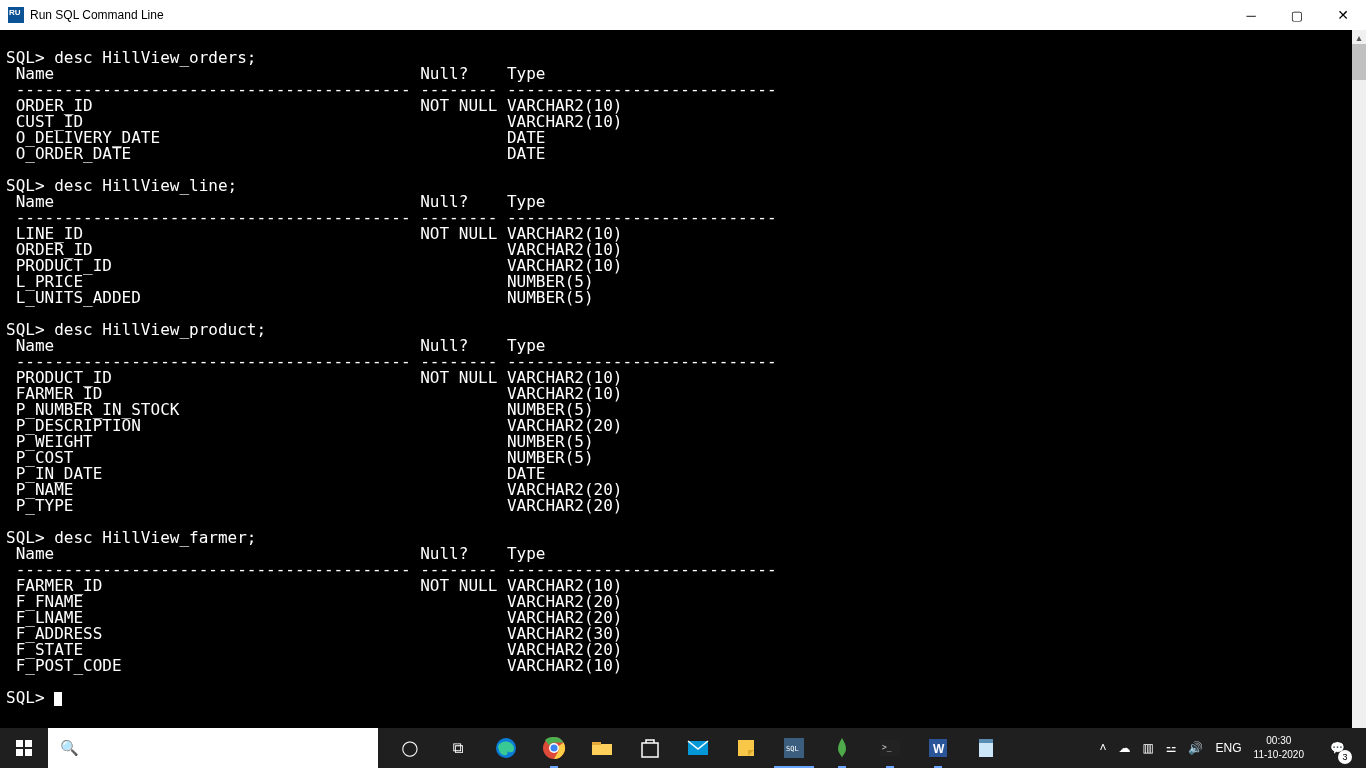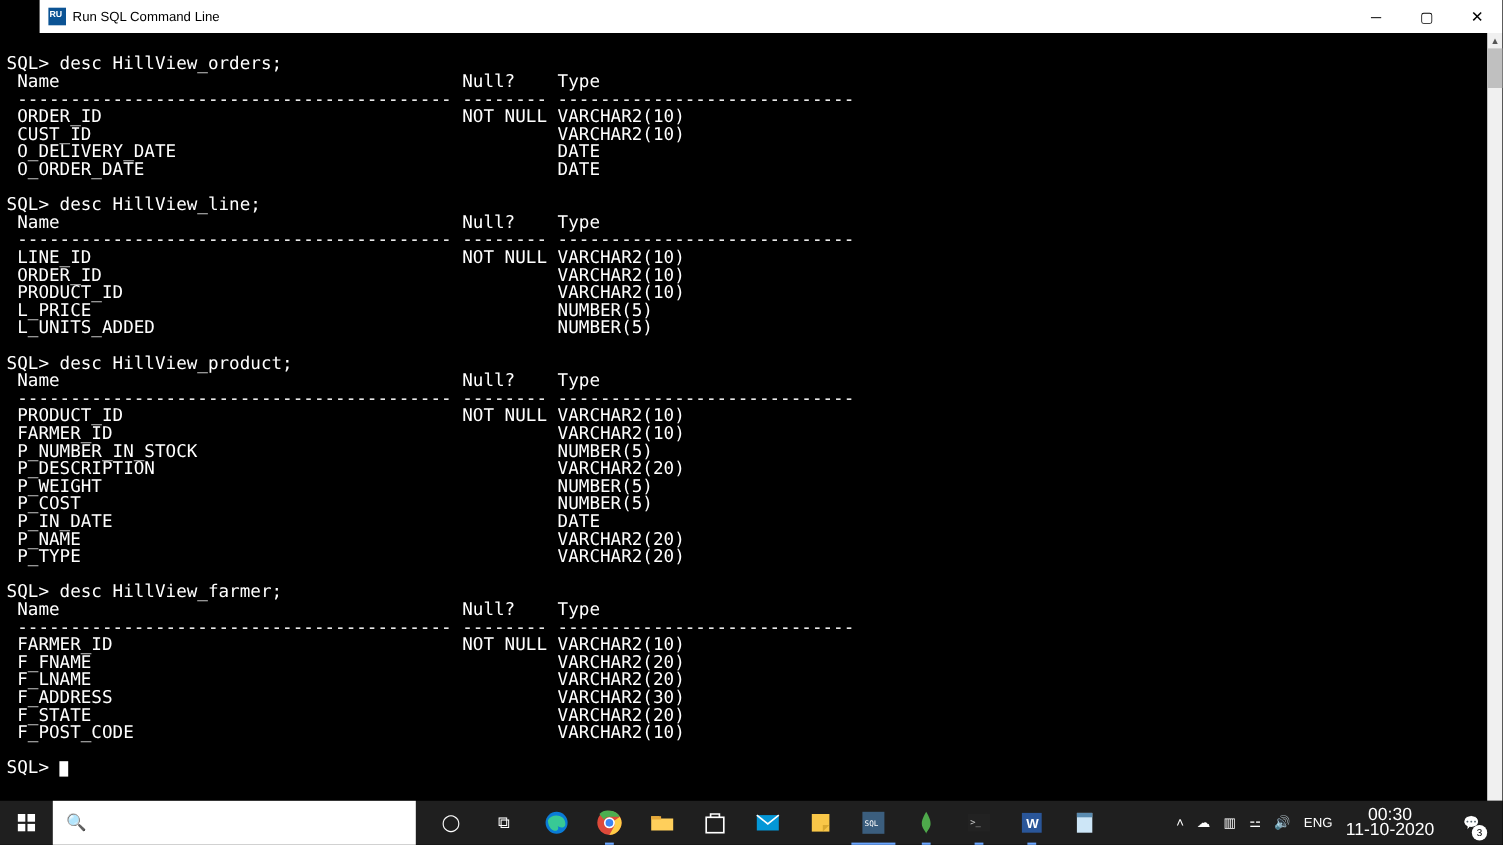--- a/index.html
+++ b/index.html
@@ -1,18 +1,18 @@
 <!DOCTYPE html>
 <html><head>
 <meta charset="utf-8">
 <style>
   * { margin:0; padding:0; box-sizing:border-box; }
   html,body { width:1366px; height:768px; font-family:"Segoe UI",Arial,sans-serif; overflow:hidden; background:#000;}
   
-  .titlebar { display:flex; align-items:center; height:30px; background:#fff; color:#000; font-size:12px;margin-left:36px; }
+  .titlebar { display:flex; align-items:center; height:30px; background:#fff; color:#000; font-size:12px; }
   .titlebar .icon { width:16px; height:16px; margin:0 6px 0 8px; background:#0b5394; display:inline-block; position:relative;}
   .titlebar .icon::after{content:"RU";position:absolute;top:1px;left:1px;font-size:8px;color:#fff;font-weight:bold;}
   .titlebar .title { flex:0 0 auto; }
   .titlebar .spacer { flex:1; }
   .titlebar .ctrl { width:46px; height:30px; display:flex; align-items:center; justify-content:center; font-size:13px; }
   .titlebar .ctrl.close { font-size:14px; }
   
   .terminal-wrap { position:relative; height:698px; background:#000; }
   .terminal { position:absolute; top:0; left:0; right:14px; bottom:0; padding:4px 16px 0 6px; color:#fff; font-family:"Consolas","Lucida Console",monospace; font-size:16px; line-height:16px; white-space:pre; overflow:hidden;}
   .terminal .cursor { display:inline-block; width:8px; height:14px; background:#fff; vertical-align:middle; animation:blink 1s steps(1) infinite;}
@@ -25,21 +25,21 @@
   .taskbar .start{width:48px;display:flex;align-items:center;justify-content:center;}
   .taskbar .start svg{width:16px;height:16px;}
   .taskbar .search{flex:0 0 330px;background:#fff;color:#777;display:flex;align-items:center;padding:0 12px;font-size:14px;gap:12px;}
   .taskbar .search .mag{color:#333;font-size:15px;}
   .taskbar .search input{border:0;outline:0;flex:1;font-size:14px;color:#333;font-style:italic;}
   .taskbar .apps{display:flex;align-items:center;padding-left:8px;}
   .taskbar .apps .app{width:48px;height:40px;display:flex;align-items:center;justify-content:center;position:relative;}
   .taskbar .apps .app.active::after{content:"";position:absolute;bottom:0;left:4px;right:4px;height:2px;background:#6aa6ff;}
   .taskbar .apps .app.running::after{content:"";position:absolute;bottom:0;left:20px;width:8px;height:2px;background:#6aa6ff;}
   .taskbar .sys{margin-left:auto;display:flex;align-items:center;gap:12px;padding-right:6px;}
-  .taskbar .clock{text-align:center;line-height:14px;font-size:16px;}
+  .taskbar .clock{text-align:center;line-height:14px;font-size:10px;}
   .taskbar .notif{width:44px;height:40px;display:flex;align-items:center;justify-content:center;position:relative;}
   .taskbar .notif .badge{position:absolute;bottom:4px;right:8px;background:#fff;color:#000;font-size:9px;border-radius:7px;width:14px;height:14px;display:flex;align-items:center;justify-content:center;}
   .ico-svg{width:24px;height:24px;}
   .ico-small{font-size:15px;}
 </style>
 </head>
 <body>
 
 <div class="titlebar">
   <span class="icon"></span>

